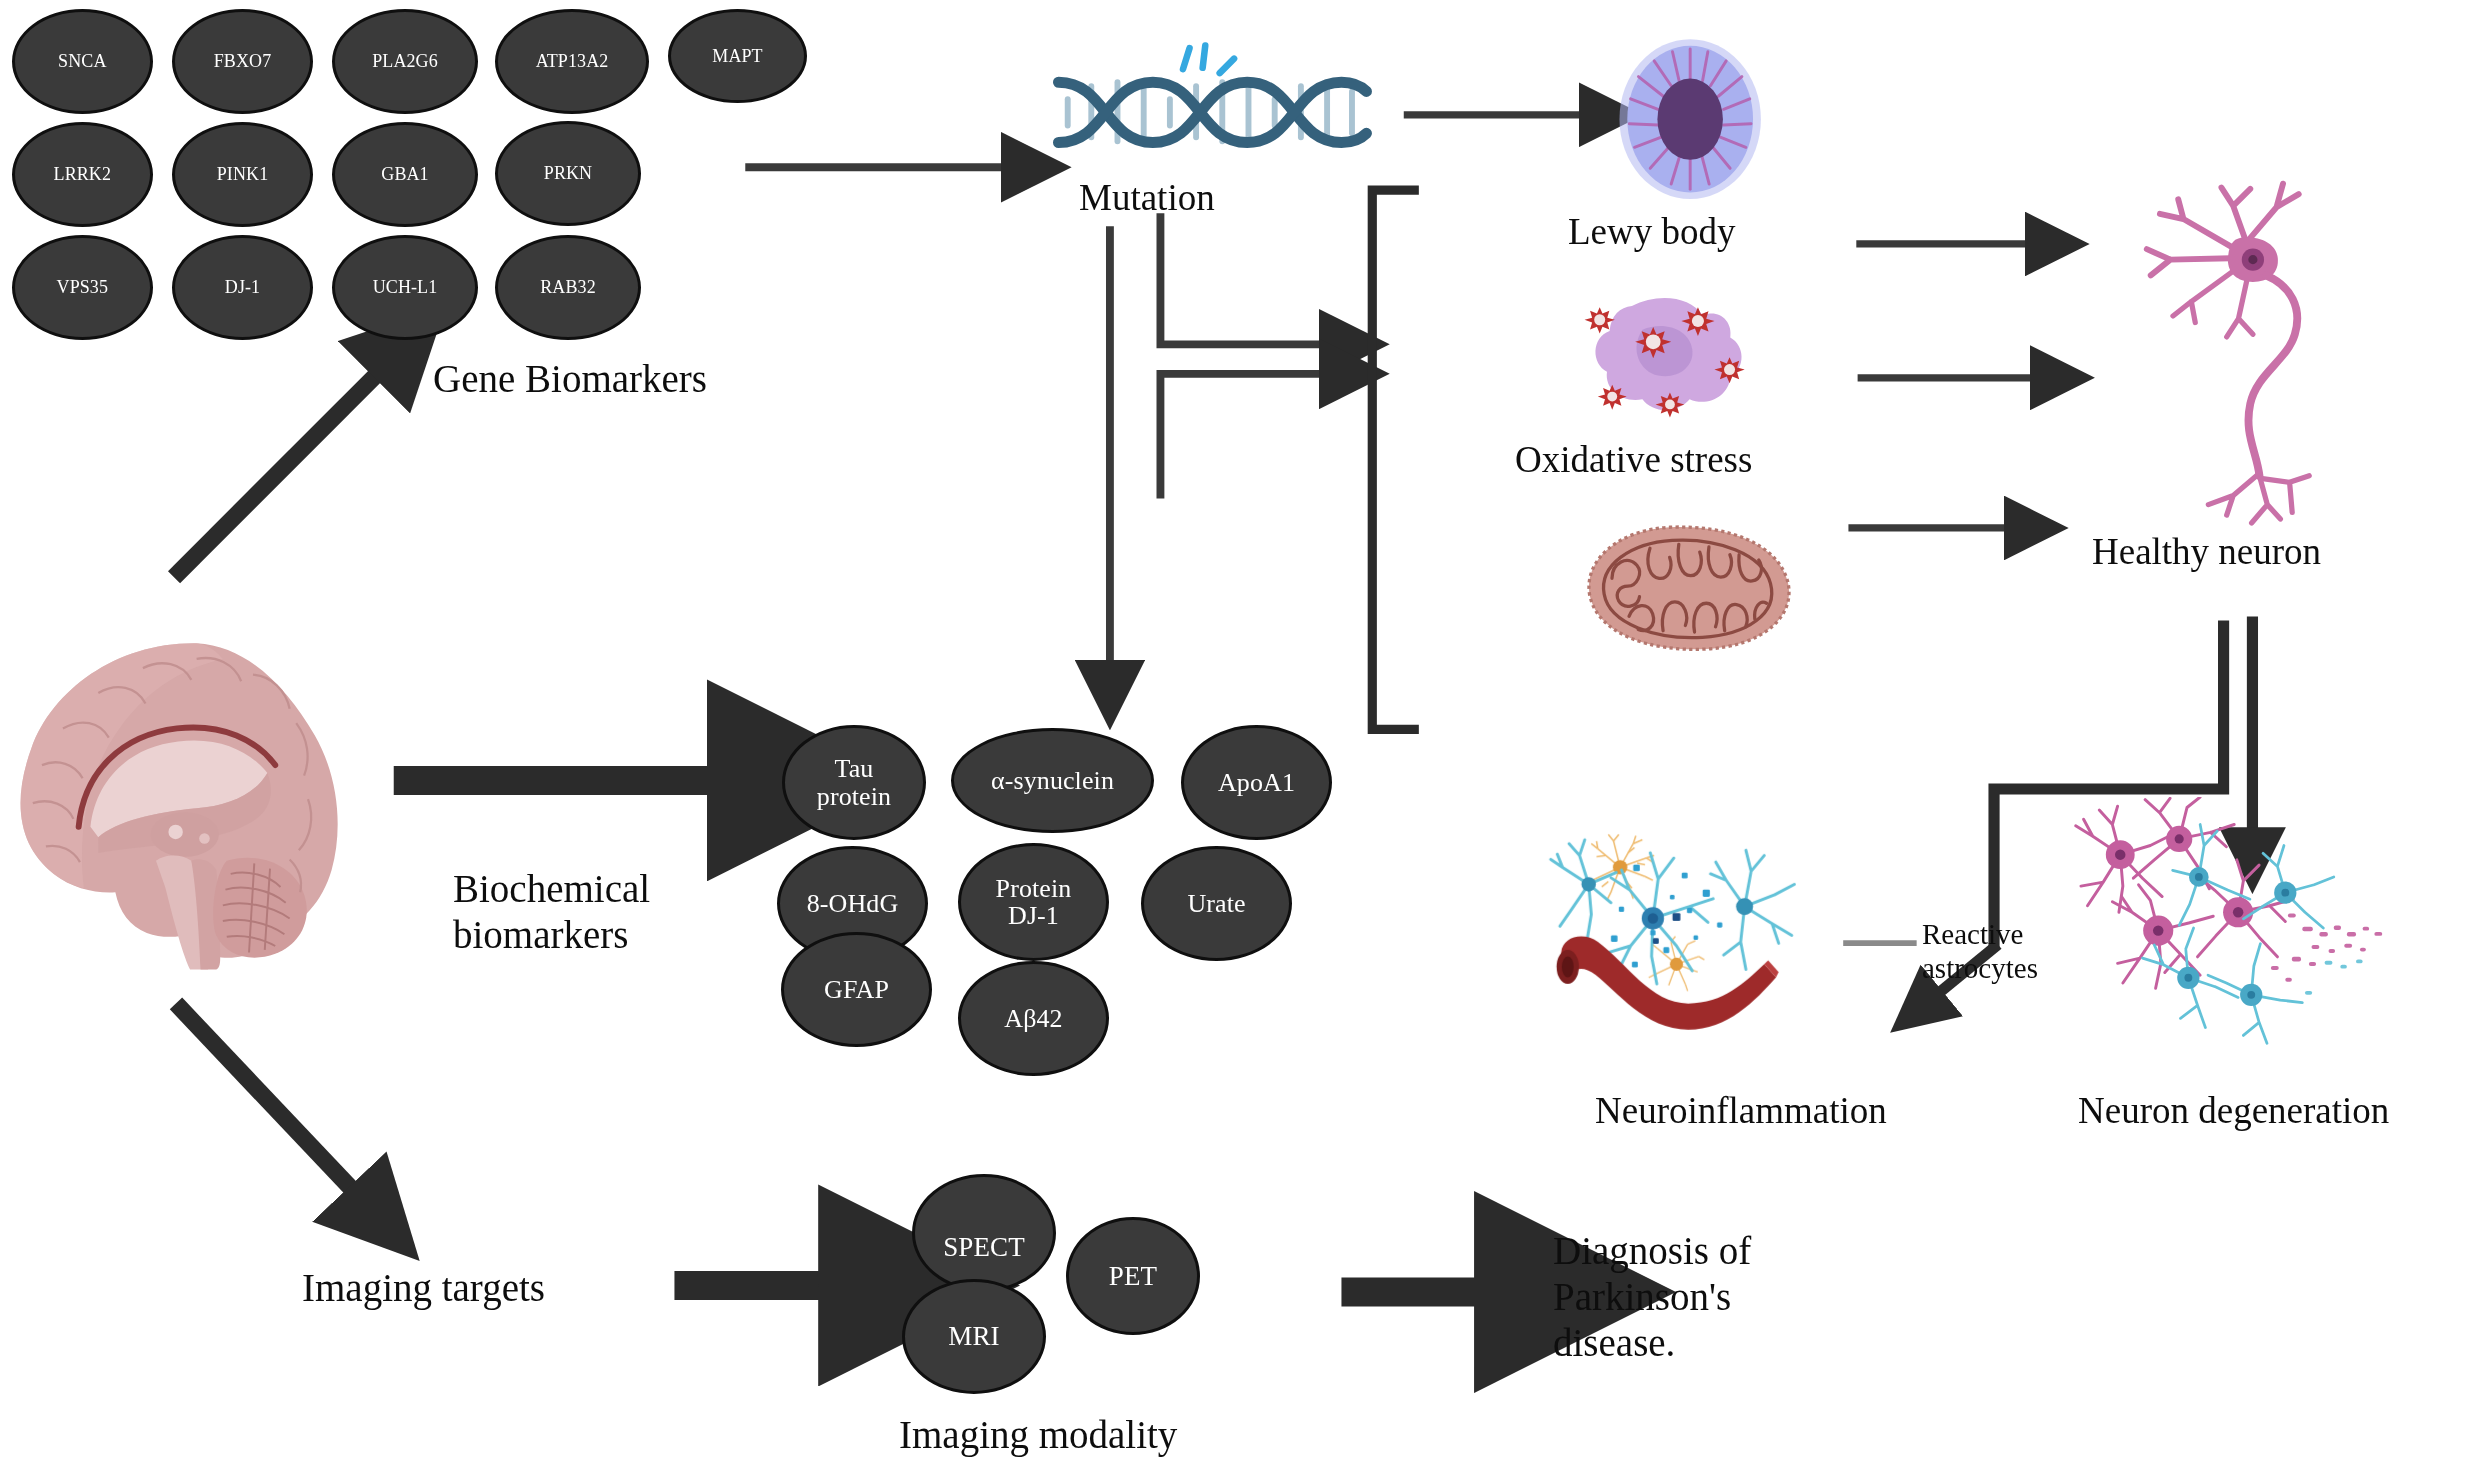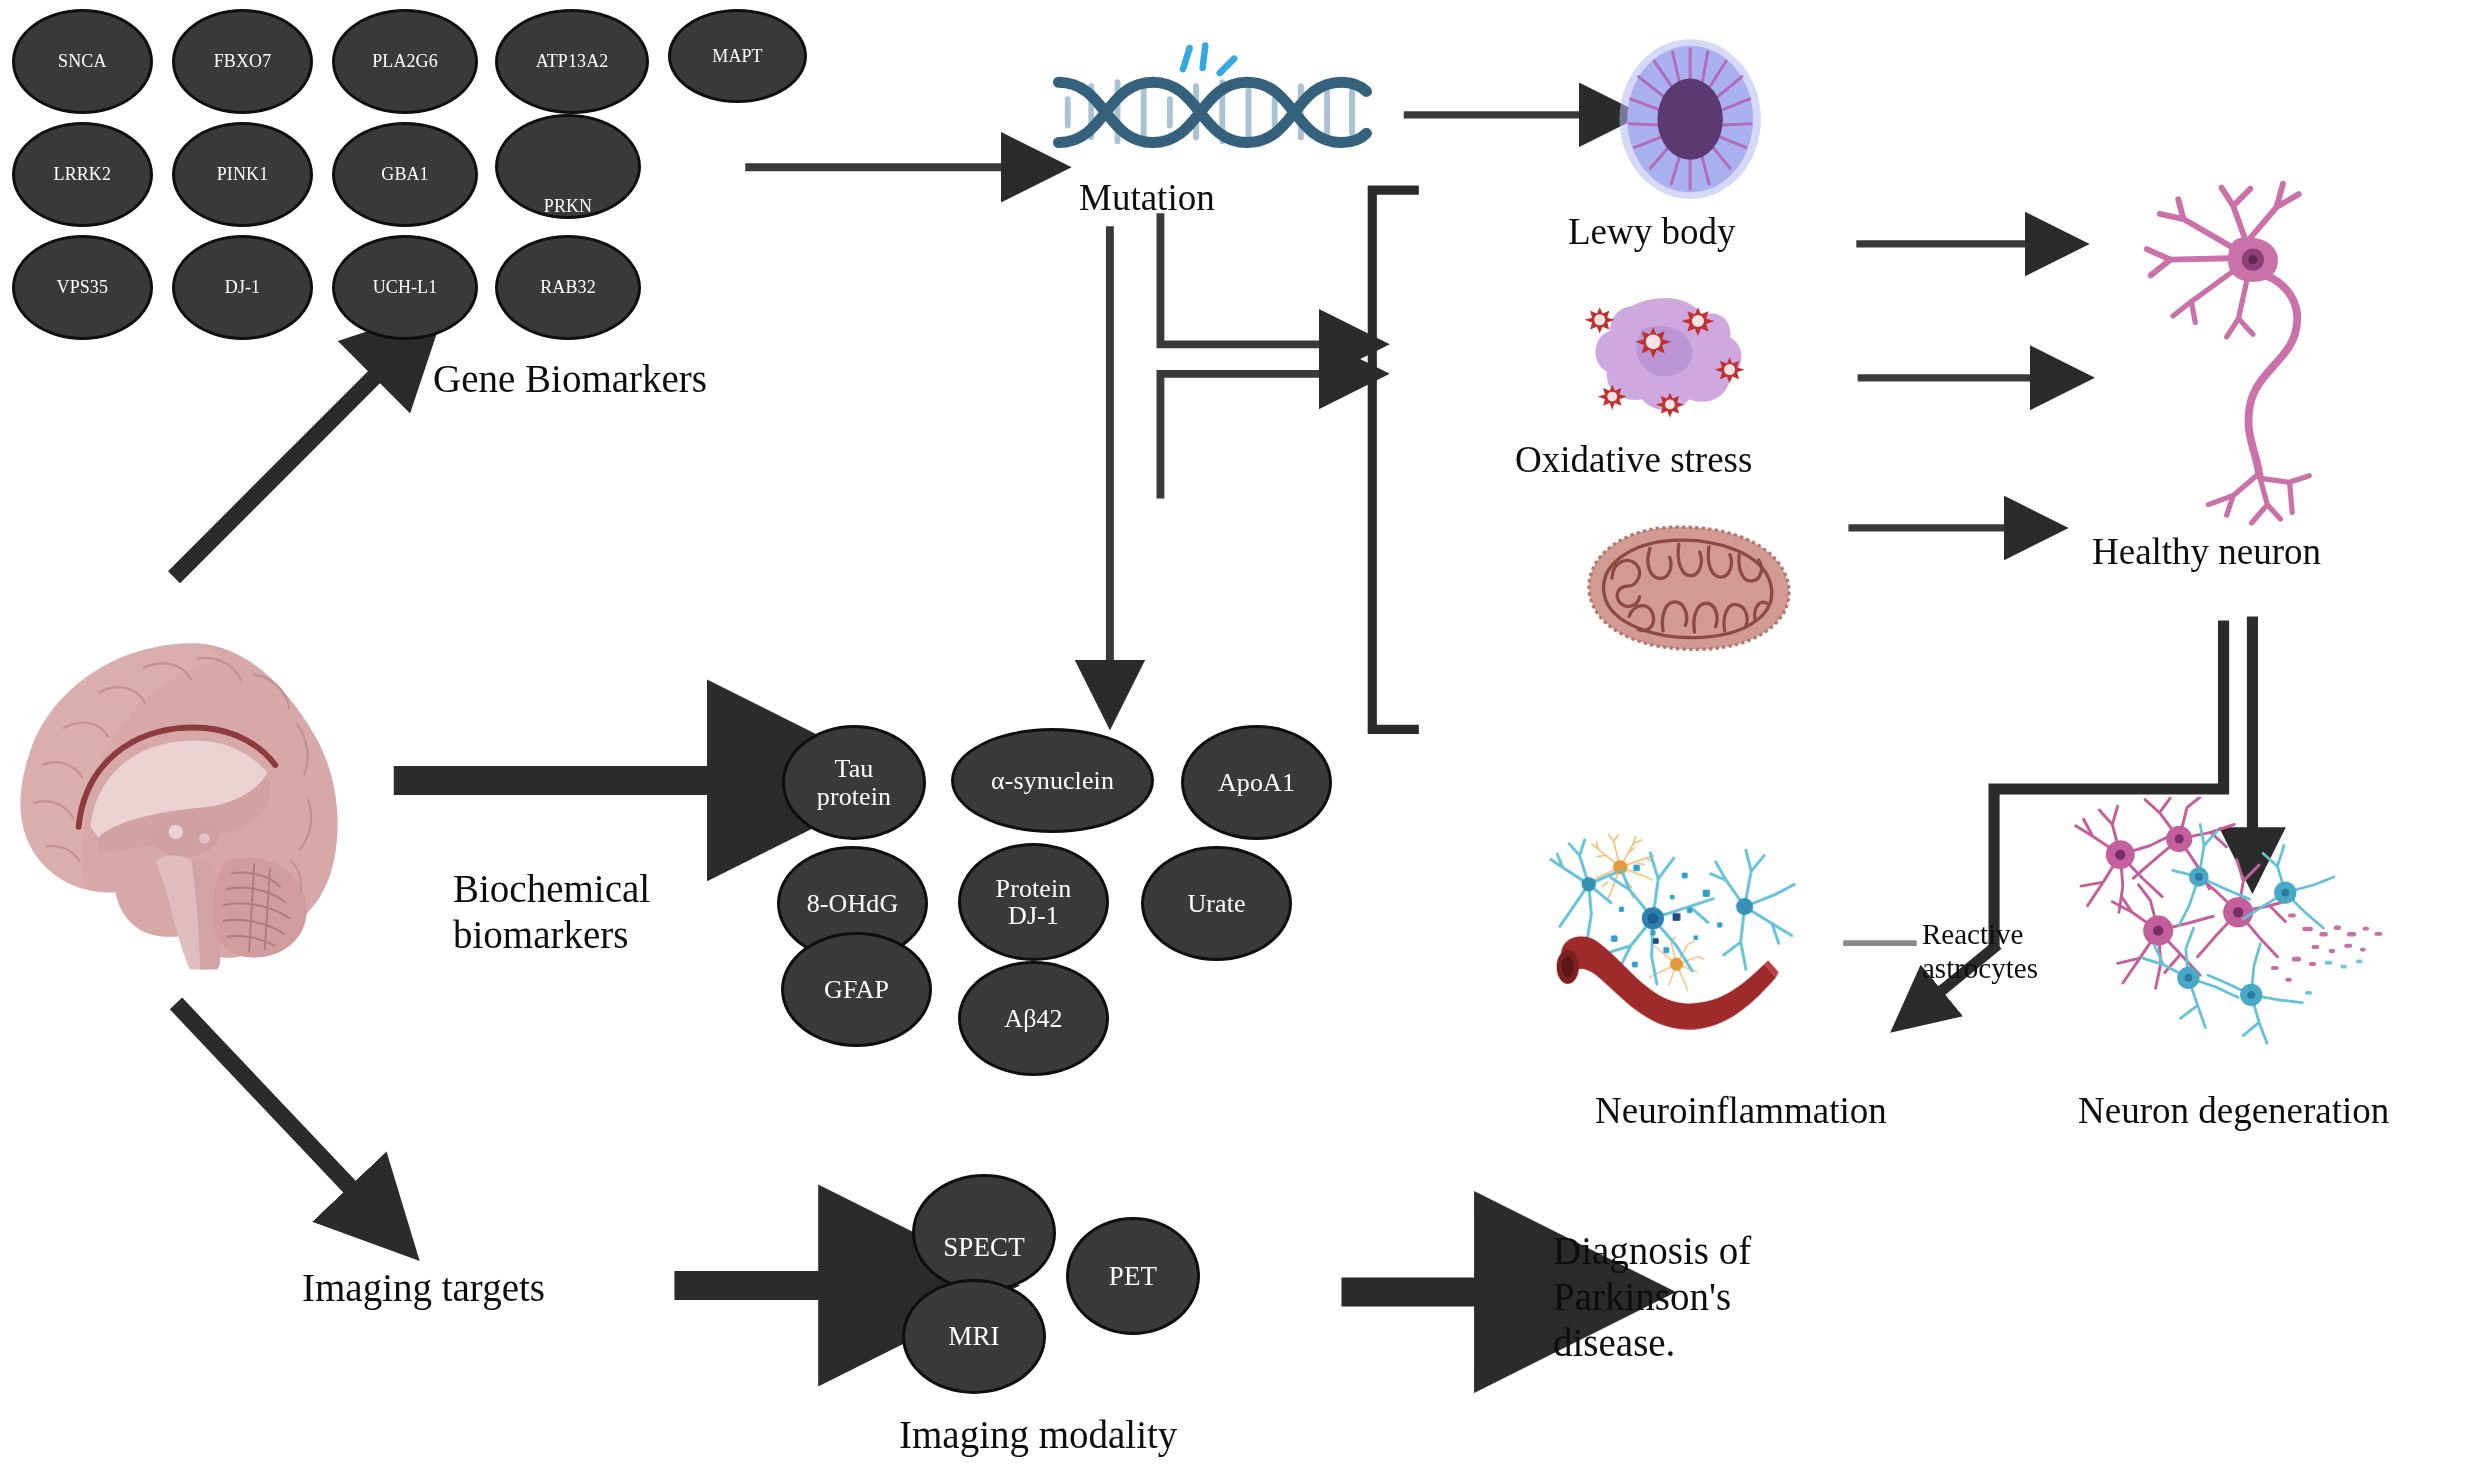--- a/index.html
+++ b/index.html
@@ -546,21 +546,21 @@
       </div>
       <div class="bubble b-gene" style="left: 11.8px; top: 122px; width: 141px; height: 105px;">
         <span style="white-space: pre-line;">LRRK2</span>
       </div>
       <div class="bubble b-gene" style="left: 172px; top: 122px; width: 141px; height: 105px;">
         <span style="white-space: pre-line;">PINK1</span>
       </div>
       <div class="bubble b-gene" style="left: 332px; top: 122px; width: 146px; height: 105px;">
         <span style="white-space: pre-line;">GBA1</span>
       </div>
-      <div class="bubble b-gene" style="left: 495px; top: 114px; width: 146px; height: 105px; align-items: flex-end;">
+      <div class="bubble b-gene" style="left: 495px; top: 121px; width: 146px; height: 105px;">
         <span style="white-space: pre-line;">PRKN</span>
       </div>
       <div class="bubble b-gene" style="left: 11.8px; top: 235px; width: 141px; height: 105px;">
         <span style="white-space: pre-line;">VPS35</span>
       </div>
       <div class="bubble b-gene" style="left: 172px; top: 235px; width: 141px; height: 105px;">
         <span style="white-space: pre-line;">DJ-1</span>
       </div>
       <div class="bubble b-gene" style="left: 332px; top: 235px; width: 146px; height: 105px;">
         <span style="white-space: pre-line;">UCH-L1</span>

